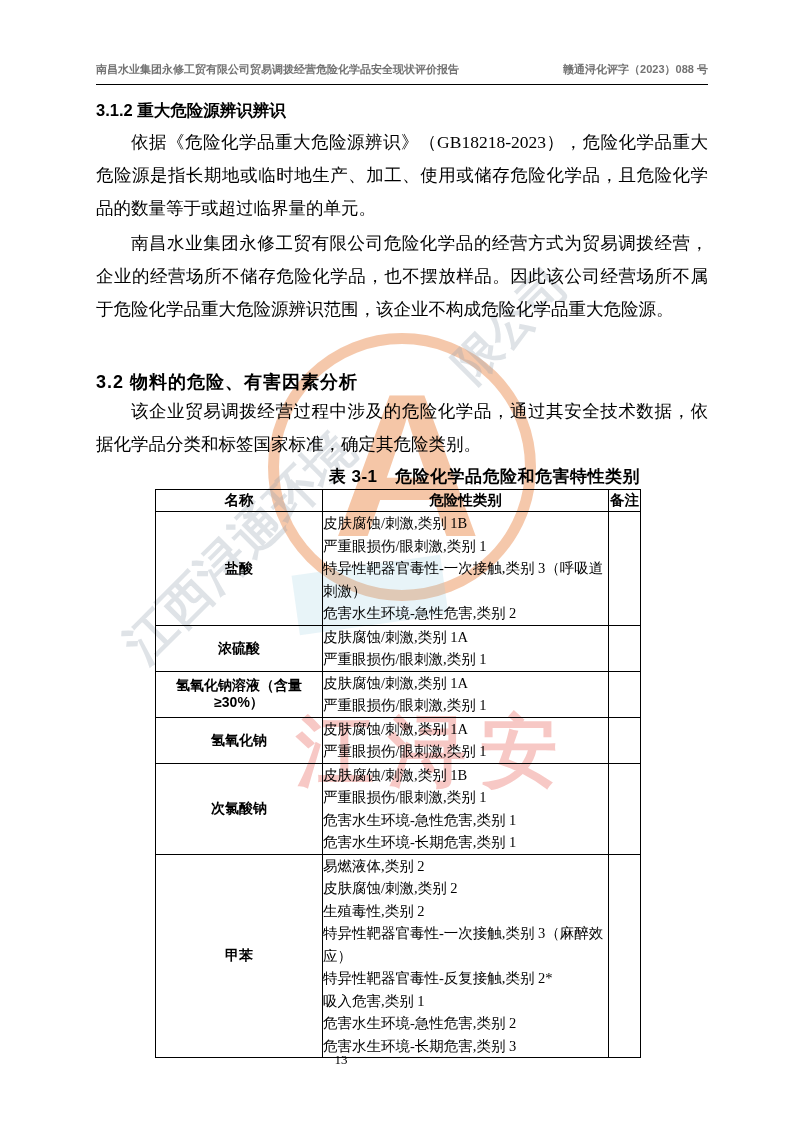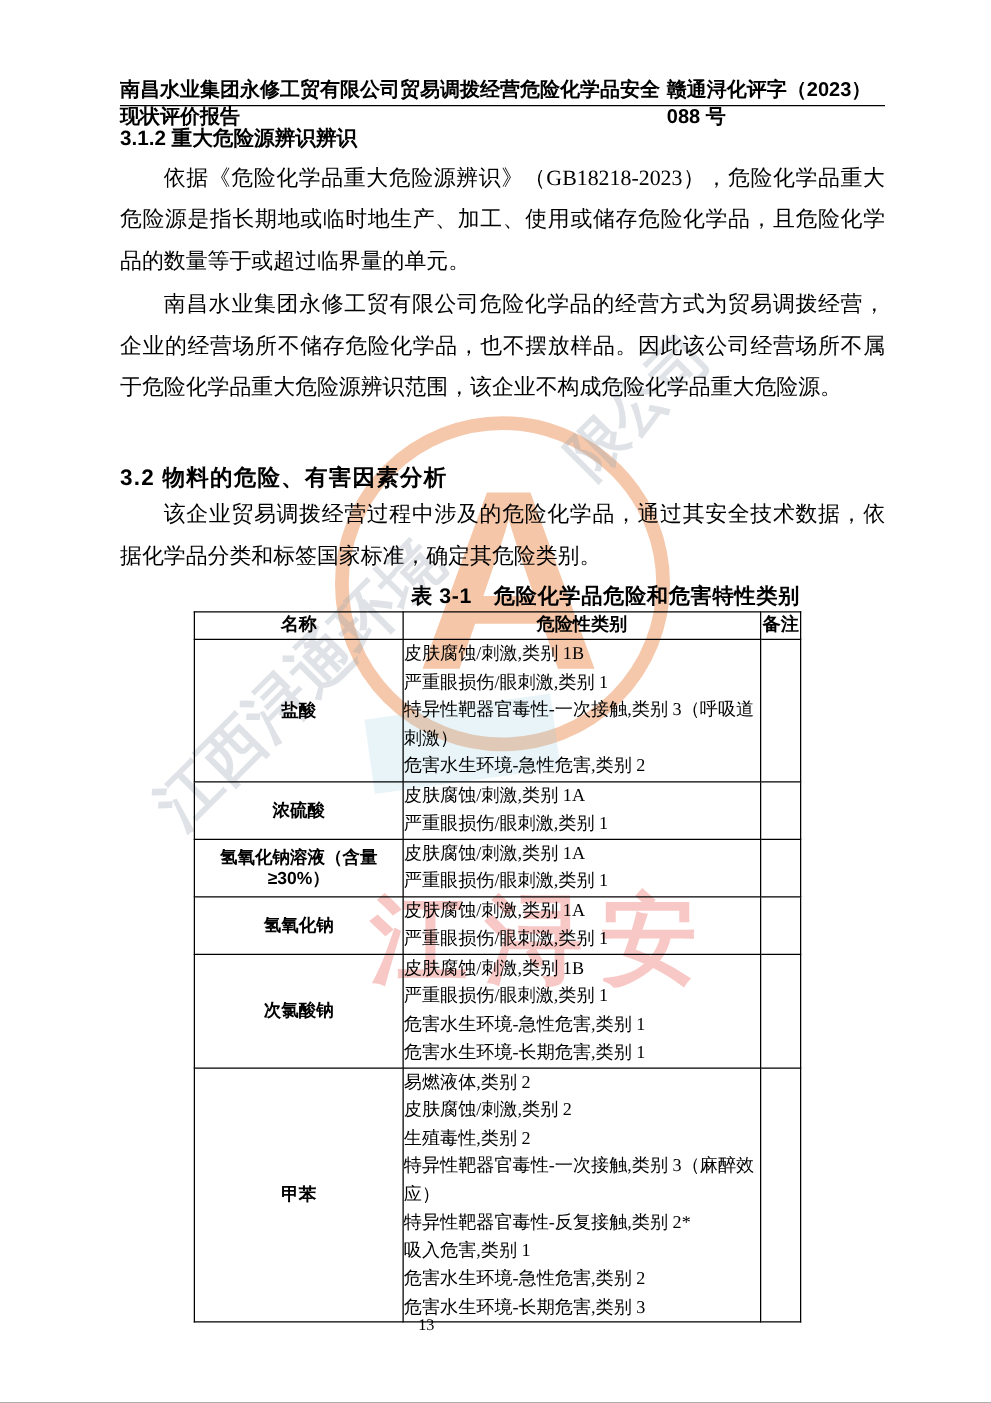--- a/index.html
+++ b/index.html
@@ -102,23 +102,23 @@
   
   .hdr {
     position: absolute;
     left: 96px;
     top: 62px;
     width: 612px;
     display: flex;
     justify-content: space-between;
     align-items: baseline;
     font-family: "Liberation Sans", sans-serif;
-    font-size: 16px;
-    font-weight: bold;
-    color: #000000;
+    font-size: 11px;
+    font-weight: bold;
+    color: #737373;
   }
   .hdr-rule {
     position: absolute;
     left: 96px;
     top: 84px;
     width: 612px;
     height: 1px;
     background: #000;
   }
 

